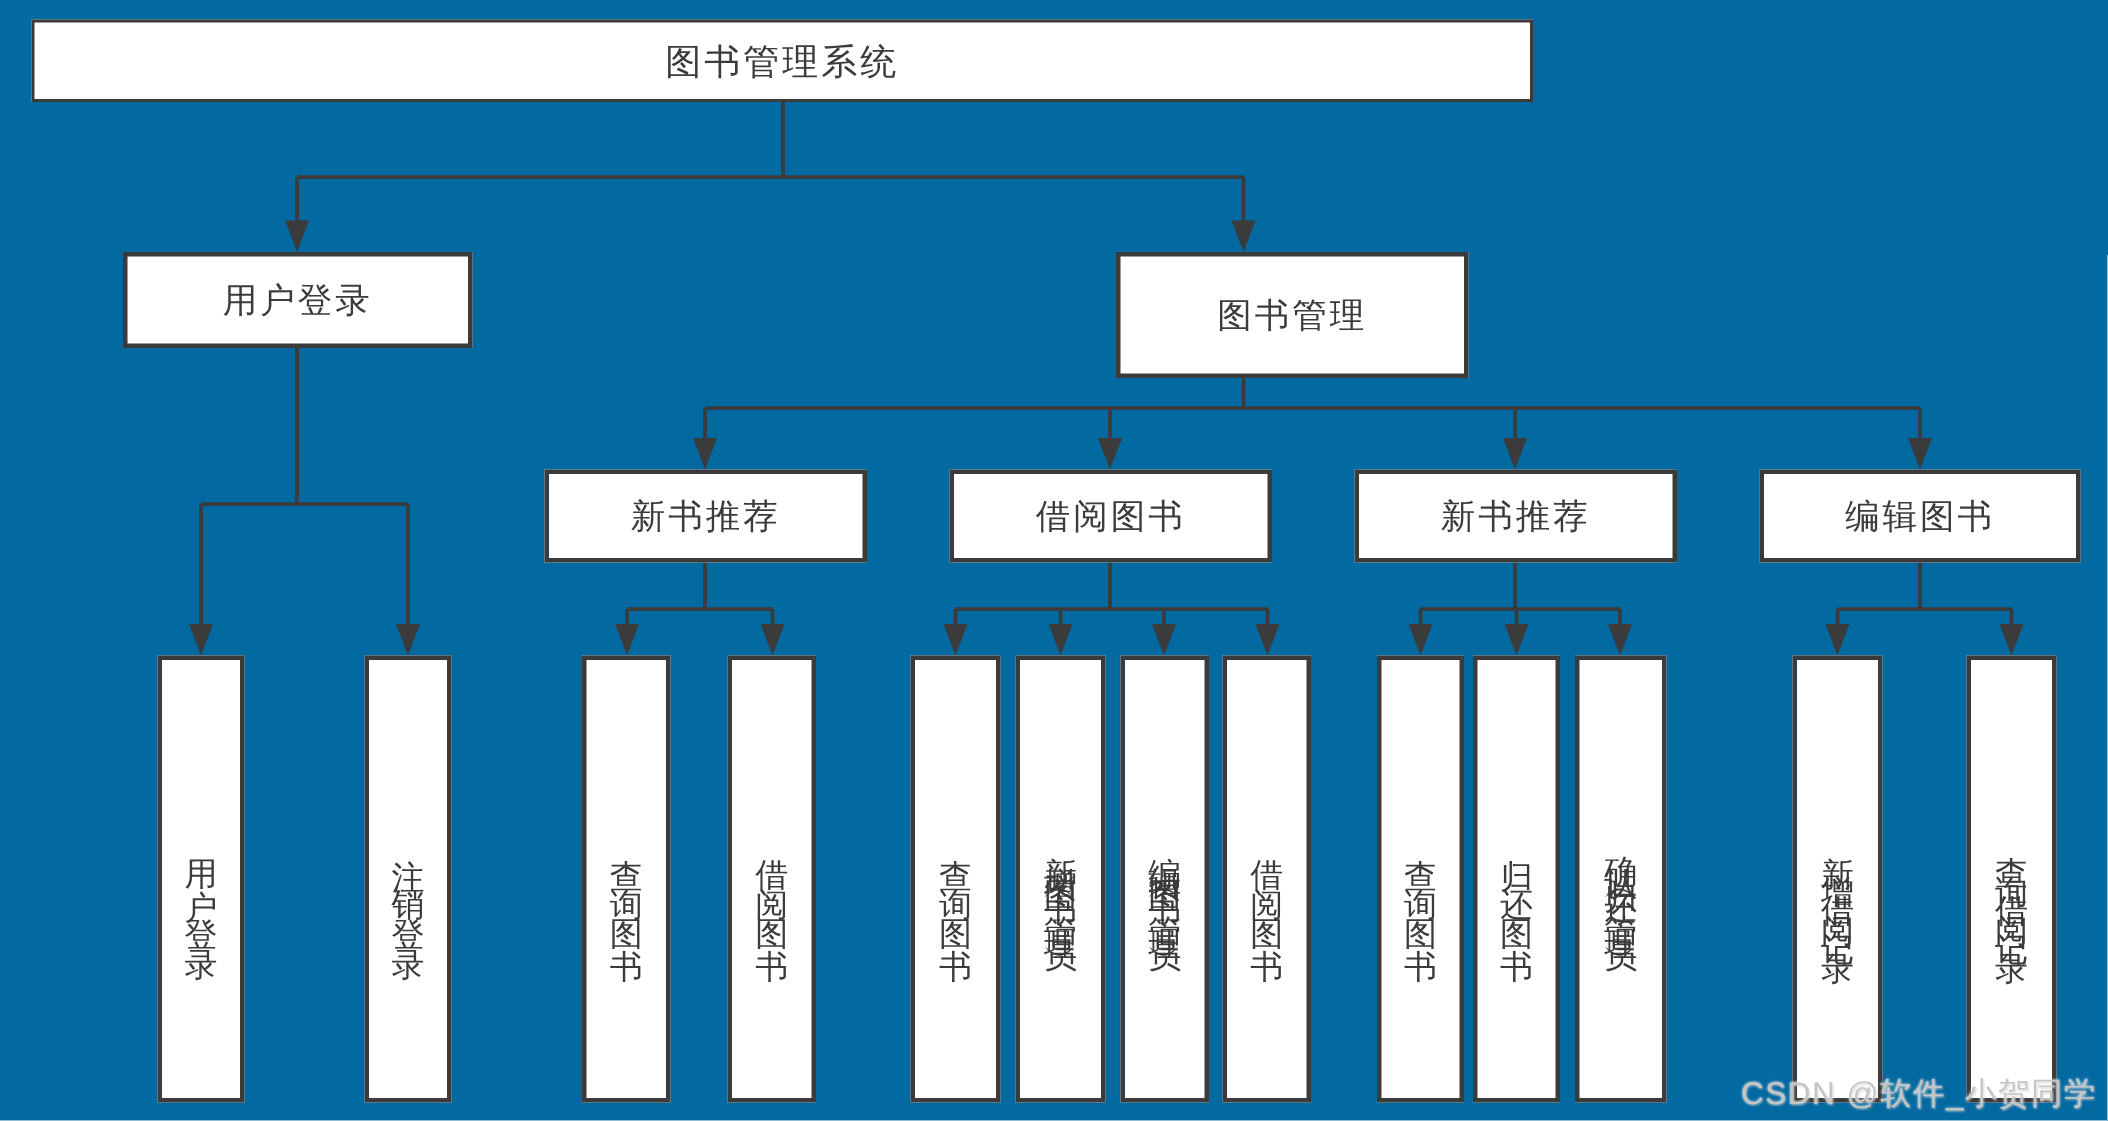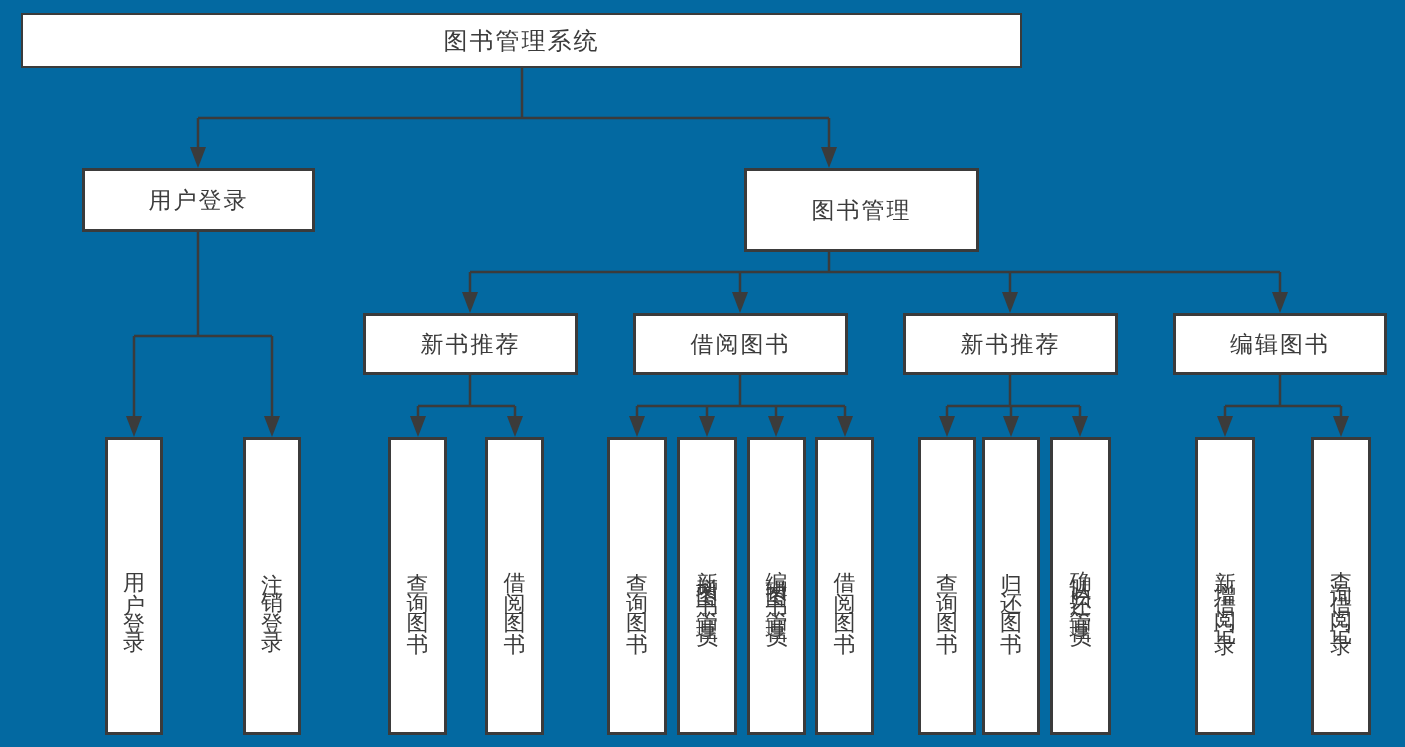--- a/index.html
+++ b/index.html
@@ -189,14 +189,15 @@
     <span class="vlabel ls9">确认归还（管理员）</span>
   </div>
 
   <div class="node leaf" style="left:1195px; top:437px; width:60px; height:298px;">
     <span class="vlabel ls6">新增借阅记录</span>
   </div>
   <div class="node leaf" style="left:1311px; top:437px; width:60px; height:298px;">
     <span class="vlabel ls6">查询借阅记录</span>
   </div>
 
+  <div class="watermark">CSDN @软件_小贺同学</div>
 
 </div>
 
 </body></html>

